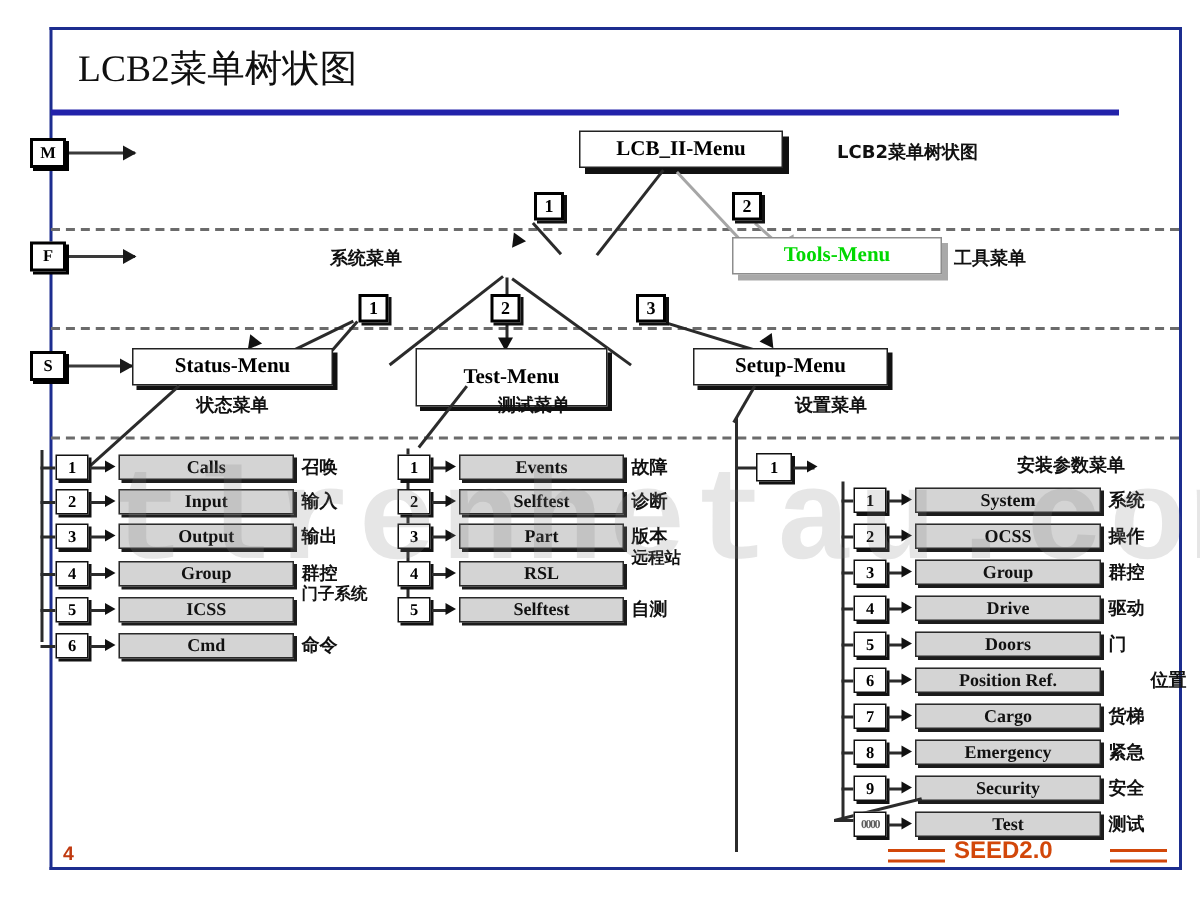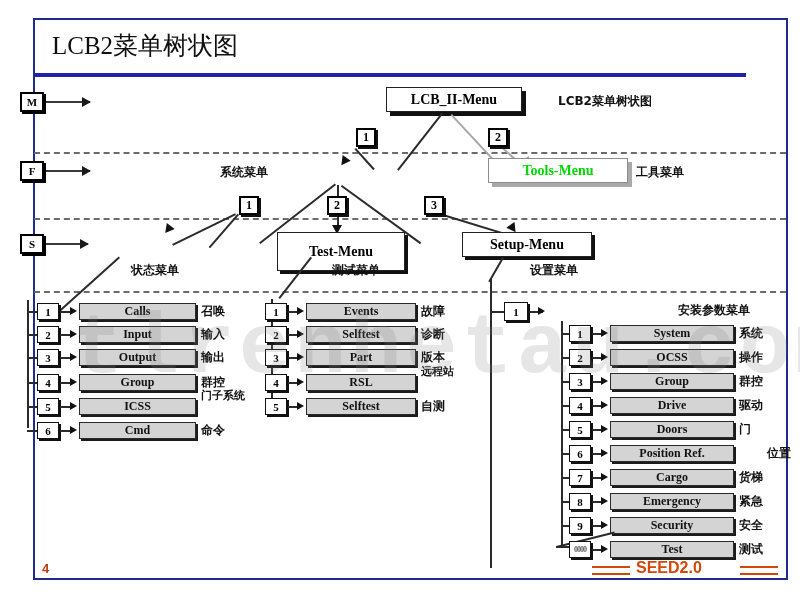--- a/index.html
+++ b/index.html
@@ -220,20 +220,21 @@
   <div class="ln v" style="left:337px;top:185px;height:11px;"></div>
   <div class="branchnum" style="left:327px;top:196px;">2</div>
   <div class="ln v" style="left:337px;top:215px;height:14px;"></div>
   <div class="arrowhead" style="left:332px;top:225px;"></div>
 
   <div class="diag" style="left:342px;top:185px;width:98px;transform:rotate(36deg);"></div>
   <div class="branchnum" style="left:424px;top:196px;">3</div>
   <div class="diag" style="left:440px;top:213px;width:80px;transform:rotate(17deg);"></div>
   <div class="arrowhead" style="left:508px;top:224px;transform:rotate(-35deg);"></div>
 
+  <div class="mbox plain" style="left:88px;top:232px;width:134px;height:25px;">Status-Menu</div>
   <div class="cn" style="left:131px;top:264px;">状态菜单</div>
 
   <div class="mbox plain" style="left:277px;top:232px;width:128px;height:39px;">Test-Menu</div>
   <div class="cn" style="left:332px;top:264px;">测试菜单</div>
 
   <div class="mbox plain" style="left:462px;top:232px;width:130px;height:25px;">Setup-Menu</div>
   <div class="cn" style="left:530px;top:264px;">设置菜单</div>
 
   <div class="diag" style="left:120px;top:258px;width:86px;transform:rotate(138deg);"></div>
   <div class="ln v" style="left:27px;top:300px;height:128px;"></div>

